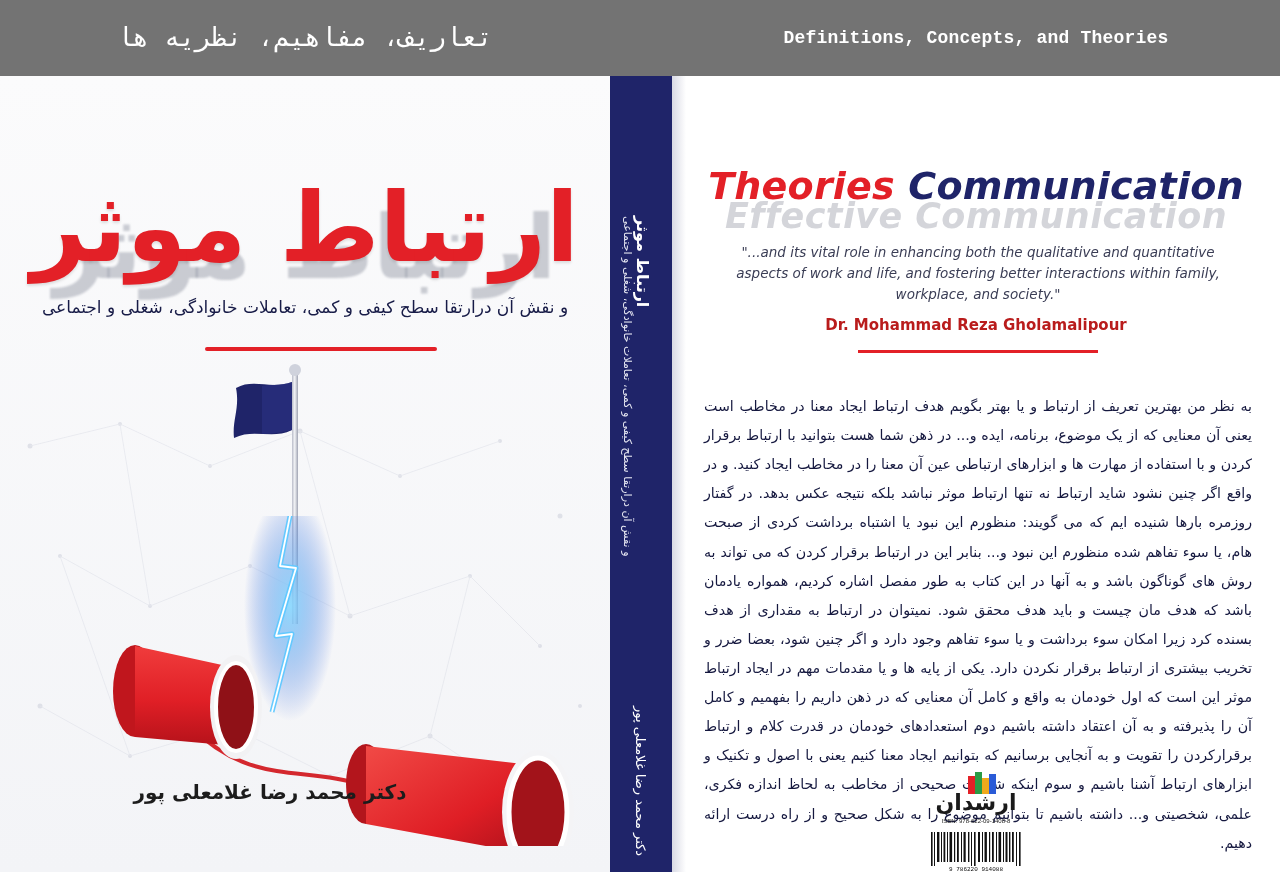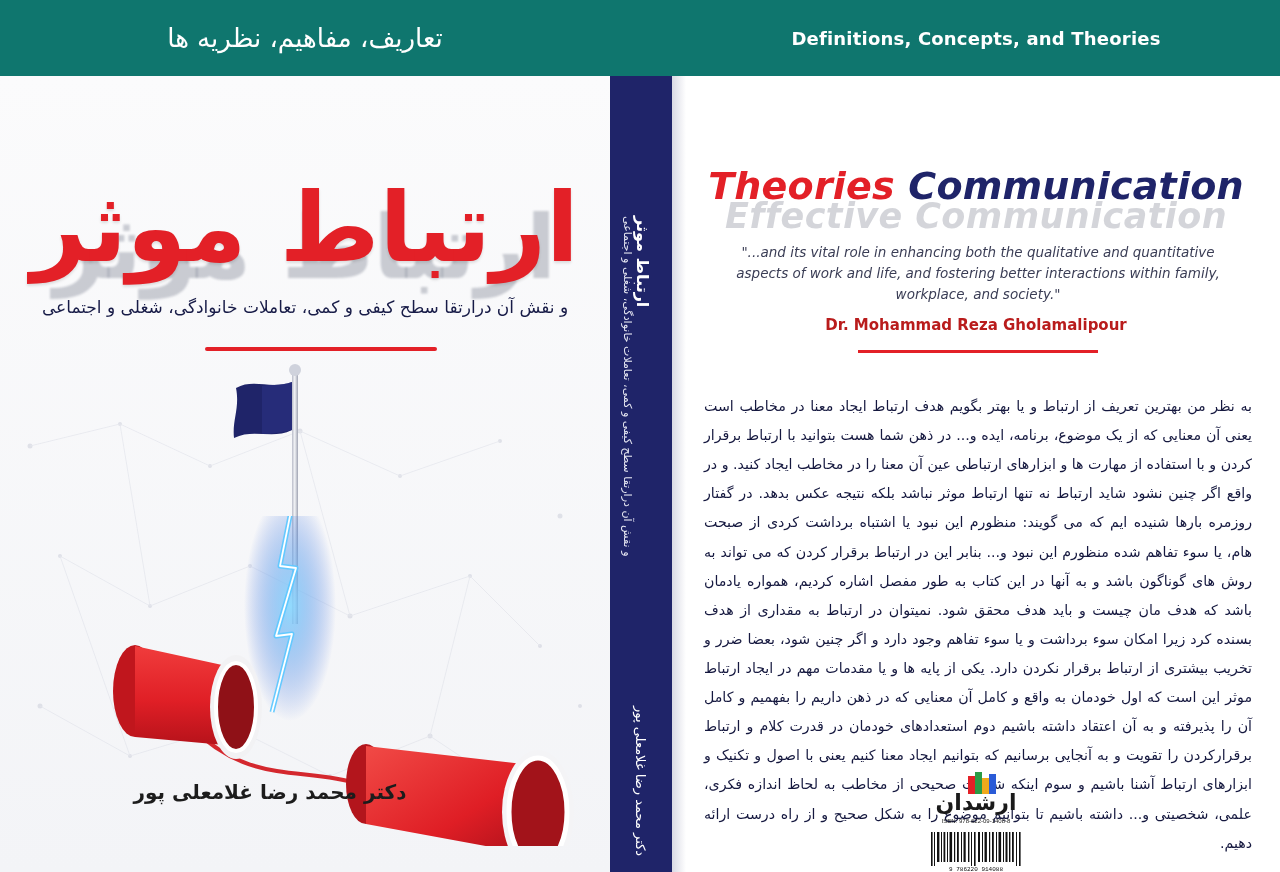--- a/index.html
+++ b/index.html
@@ -20,21 +20,22 @@
     height: 872px;
     background: #ffffff;
     overflow: hidden;
   }
 
   
   .top-band {
     position: absolute;
     left: 0; top: 0;
     width: 1280px; height: 76px;
-    background: #0f766e;
+    background: #737373;
+    font-family: Liberation Mono, monospace;
   }
   .top-band-fa {
     position: absolute;
     left: 0; top: 0;
     width: 610px; height: 76px;
     display: flex;
     align-items: center;
     justify-content: center;
     color: #ffffff;
     font-size: 26px;

